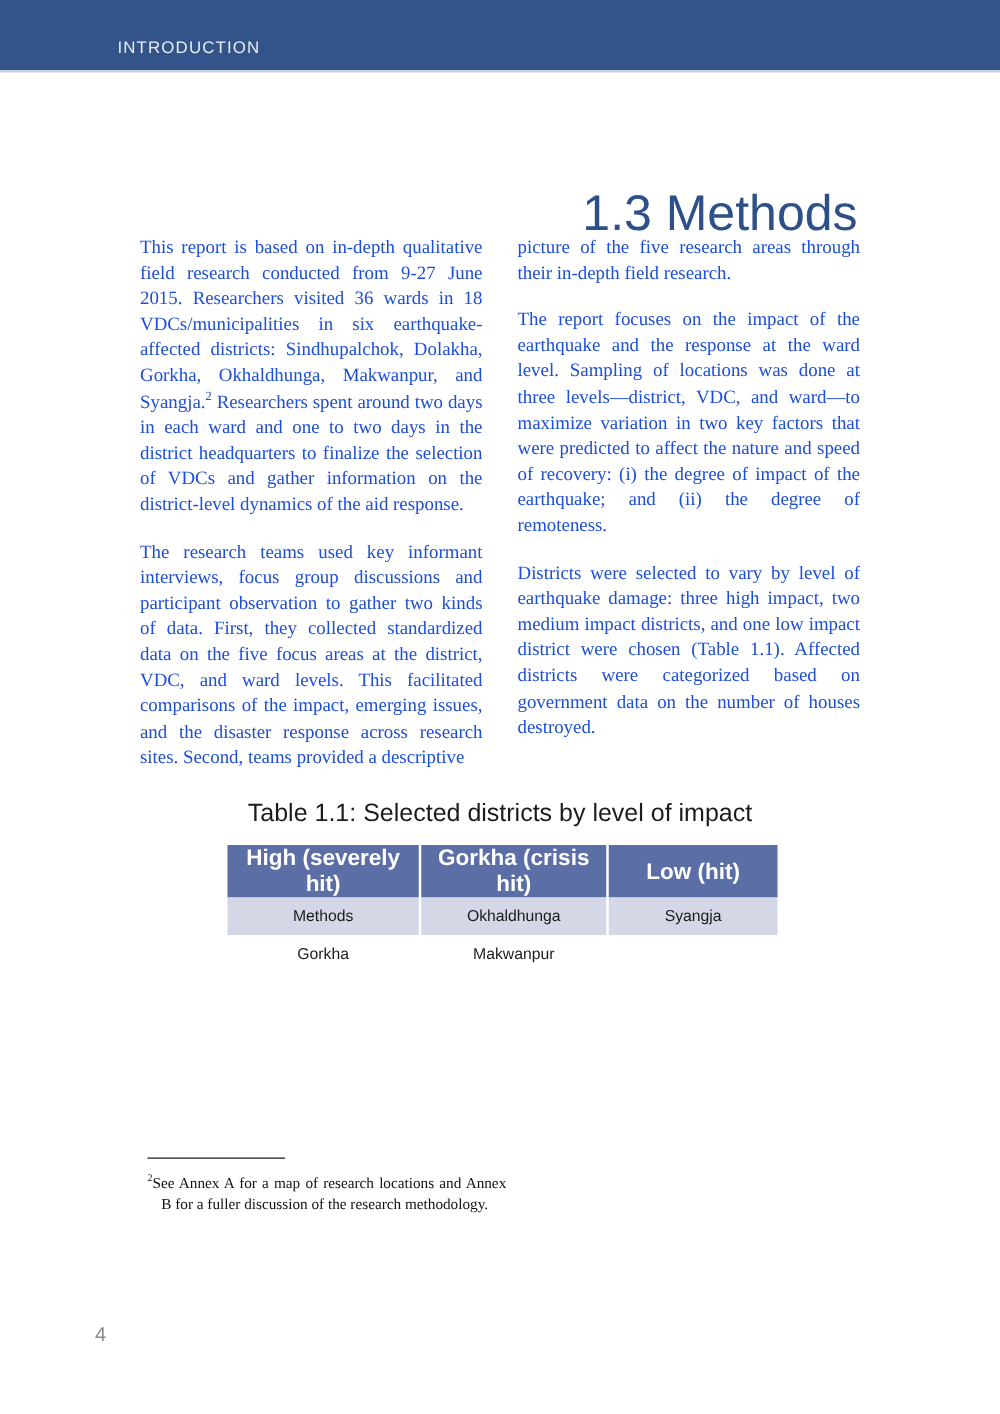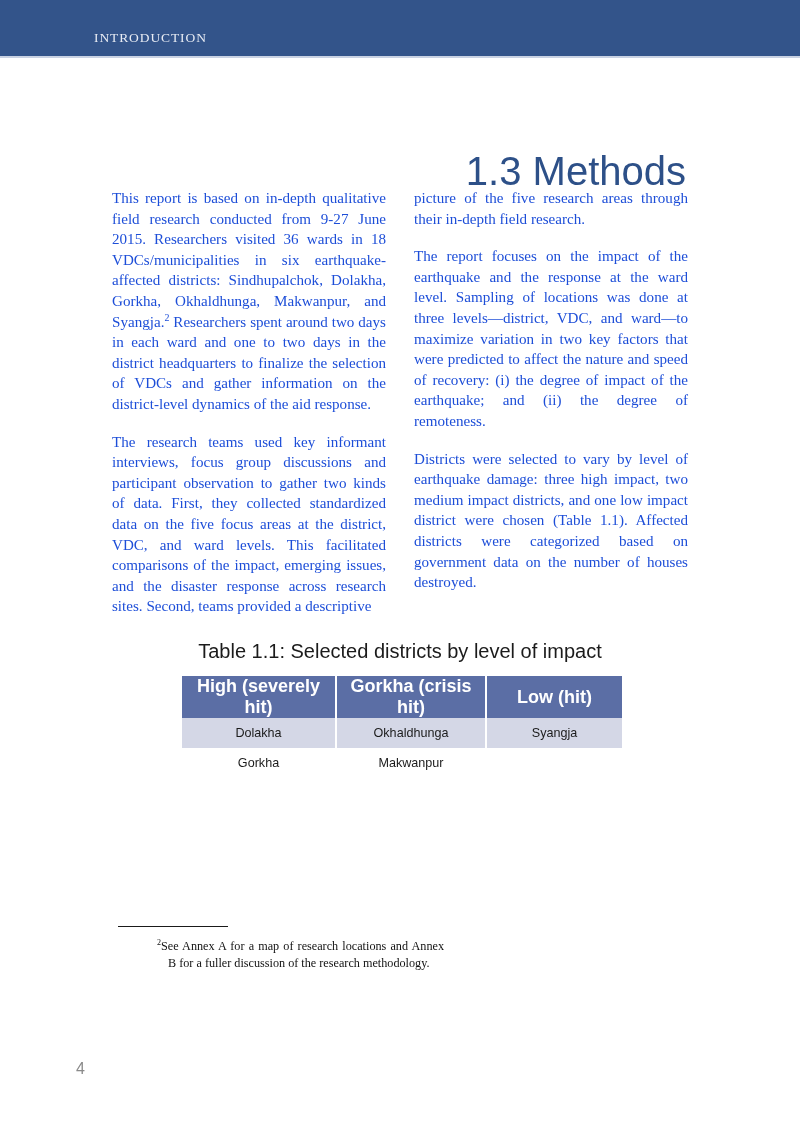--- a/index.html
+++ b/index.html
@@ -30,21 +30,21 @@
     left: 0;
     top: 56px;
     width: 800px;
     height: 2px;
     background: #c9d2e3;
   }
   .page-header-label {
     position: absolute;
     left: 94px;
     top: 31px;
-    font-family: Liberation Serif, serif;
+    font-family: Liberation Sans, sans-serif;
     font-size: 13.5px;
     letter-spacing: 0.9px;
     color: #e8ecf4;
     line-height: 1;
   }
 
   
   .section-title {
     position: absolute;
     right: 114px;
@@ -144,21 +144,20 @@
     left: 118px;
     top: 938px;
     width: 276px;
     font-family: "Liberation Serif", serif;
     font-size: 12.2px;
     line-height: 16.6px;
     text-align: justify;
     color: #111111;
     padding-left: 11px;
     text-indent: -11px;
-    margin-left: 39px;
   }
   .footnote .fn-body { display: inline; }
 
   
   .page-number {
     position: absolute;
     left: 76px;
     top: 1060px;
     font-family: "Liberation Sans", sans-serif;
     font-size: 16px;
@@ -199,21 +198,21 @@
   </colgroup>
   <thead>
     <tr>
       <th>High (severely hit)</th>
       <th>Gorkha (crisis hit)</th>
       <th>Low (hit)</th>
     </tr>
   </thead>
   <tbody>
     <tr class="shade">
-      <td>Dolakha</td>
+      <td>Methods</td>
       <td>Okhaldhunga</td>
       <td>Syangja</td>
     </tr>
     <tr class="plain">
       <td>Gorkha</td>
       <td>Makwanpur</td>
       <td></td>
     </tr>
   </tbody>
 </table>

